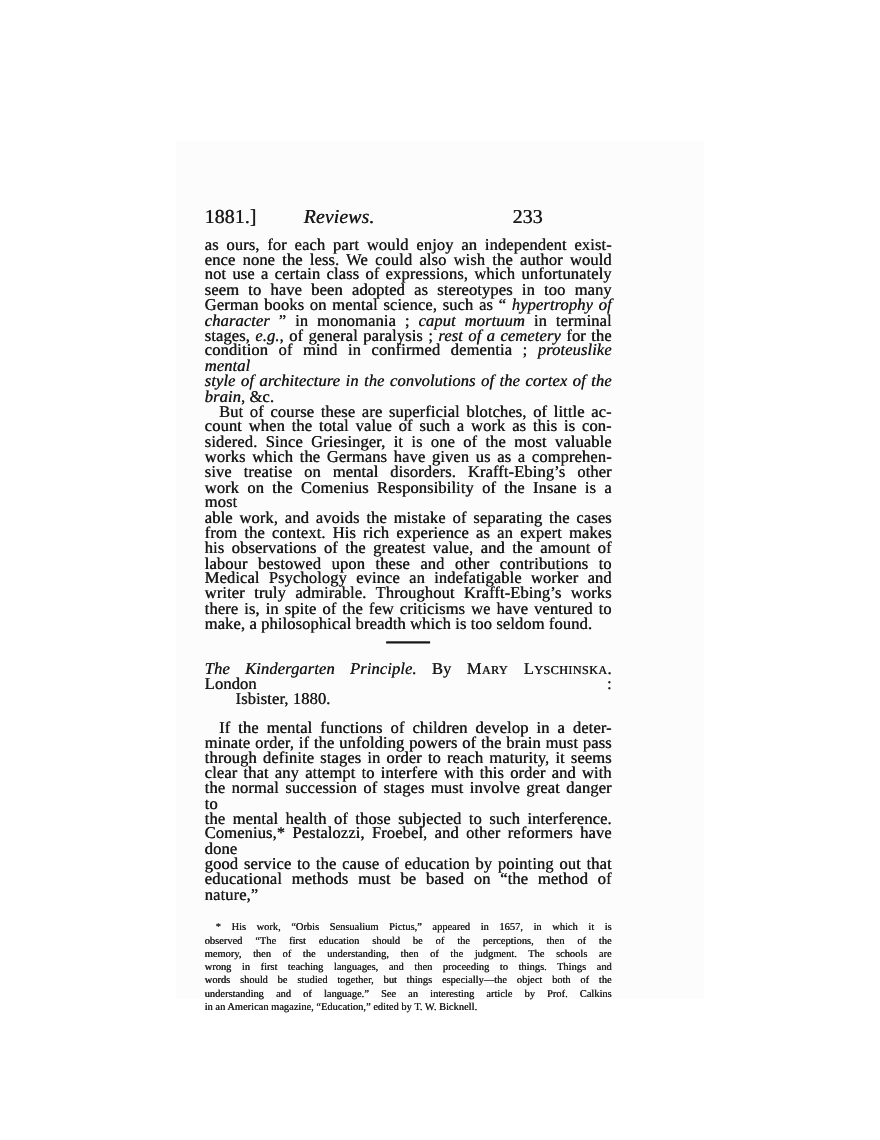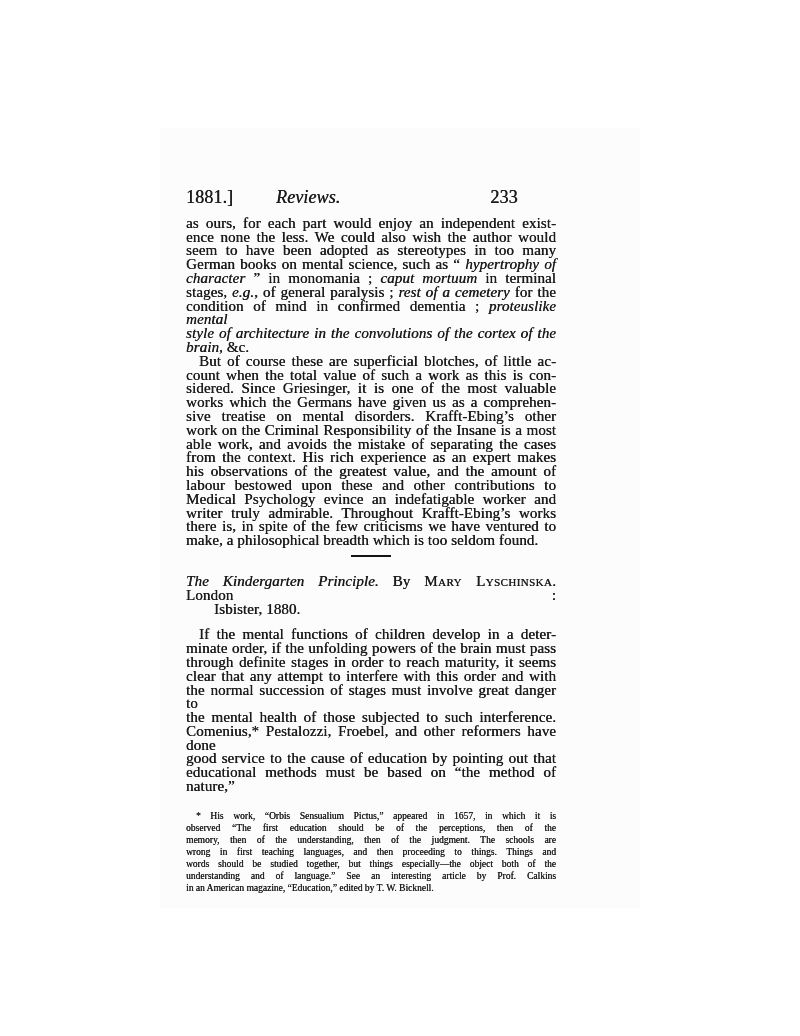--- a/index.html
+++ b/index.html
@@ -37,21 +37,21 @@
     letter-spacing: 0.1px;
   }
   .pheader {
     display: flex;
     align-items: baseline;
     font-size: 18px;
     margin-bottom: 12px;
   }
   .pheader .hleft  { width: 90px; text-align: left; }
   .pheader .hcenter{ flex: 1; text-align: left; font-style: italic; }
-  .pheader .hright { width: 90px; text-align: center; padding-right: 14px; box-sizing: border-box; }
+  .pheader .hright { width: 90px; text-align: left; padding-right: 14px; box-sizing: border-box; }
   .para .line {
     text-align: justify;
     text-align-last: justify;
   }
   .line.last { text-align-last: left; }
   .line.ind  { text-indent: 13px; }
   .line.ind2 { text-indent: 28px; }
   .divider {
     width: 40px;
     height: 2px;
@@ -88,36 +88,37 @@
 
     <div class="pheader bodytext">
       <span class="hleft">1881.]</span>
       <span class="hcenter">Reviews.</span>
       <span class="hright">233</span>
     </div>
 
     <div class="bodytext para">
         <div class="line">as ours, for each part would enjoy an independent exist-</div>
         <div class="line">ence none the less.  We could also wish the author would</div>
+        <div class="line">not use a certain class of expressions, which unfortunately</div>
         <div class="line">seem to have been adopted as stereotypes in too many</div>
         <div class="line">German books on mental science, such as “ <i>hypertrophy of</i></div>
         <div class="line"><i>character</i> ” in monomania ; <i>caput mortuum</i> in terminal</div>
         <div class="line">stages, <i>e.g.</i>, of general paralysis ; <i>rest of a cemetery</i> for the</div>
         <div class="line">condition of mind in confirmed dementia ; <i>proteuslike mental</i></div>
         <div class="line"><i>style of architecture in the convolutions of the cortex of the</i></div>
         <div class="line last"><i>brain</i>, &amp;c.</div>
       </div>
 
     <div class="bodytext para">
         <div class="line ind">But of course these are superficial blotches, of little ac-</div>
         <div class="line">count when the total value of such a work as this is con-</div>
         <div class="line">sidered.  Since Griesinger, it is one of the most valuable</div>
         <div class="line">works which the Germans have given us as a comprehen-</div>
         <div class="line">sive treatise on mental disorders.  Krafft-Ebing’s other</div>
-        <div class="line">work on the Criminal Responsibility of the Insane is a most</div>
+        <div class="line">work on the Comenius Responsibility of the Insane is a most</div>
         <div class="line">able work, and avoids the mistake of separating the cases</div>
         <div class="line">from the context.  His rich experience as an expert makes</div>
         <div class="line">his observations of the greatest value, and the amount of</div>
         <div class="line">labour bestowed upon these and other contributions to</div>
         <div class="line">Medical Psychology evince an indefatigable worker and</div>
         <div class="line">writer truly admirable.  Throughout Krafft-Ebing’s works</div>
         <div class="line">there is, in spite of the few criticisms we have ventured to</div>
         <div class="line last">make, a philosophical breadth which is too seldom found.</div>
       </div>
 

